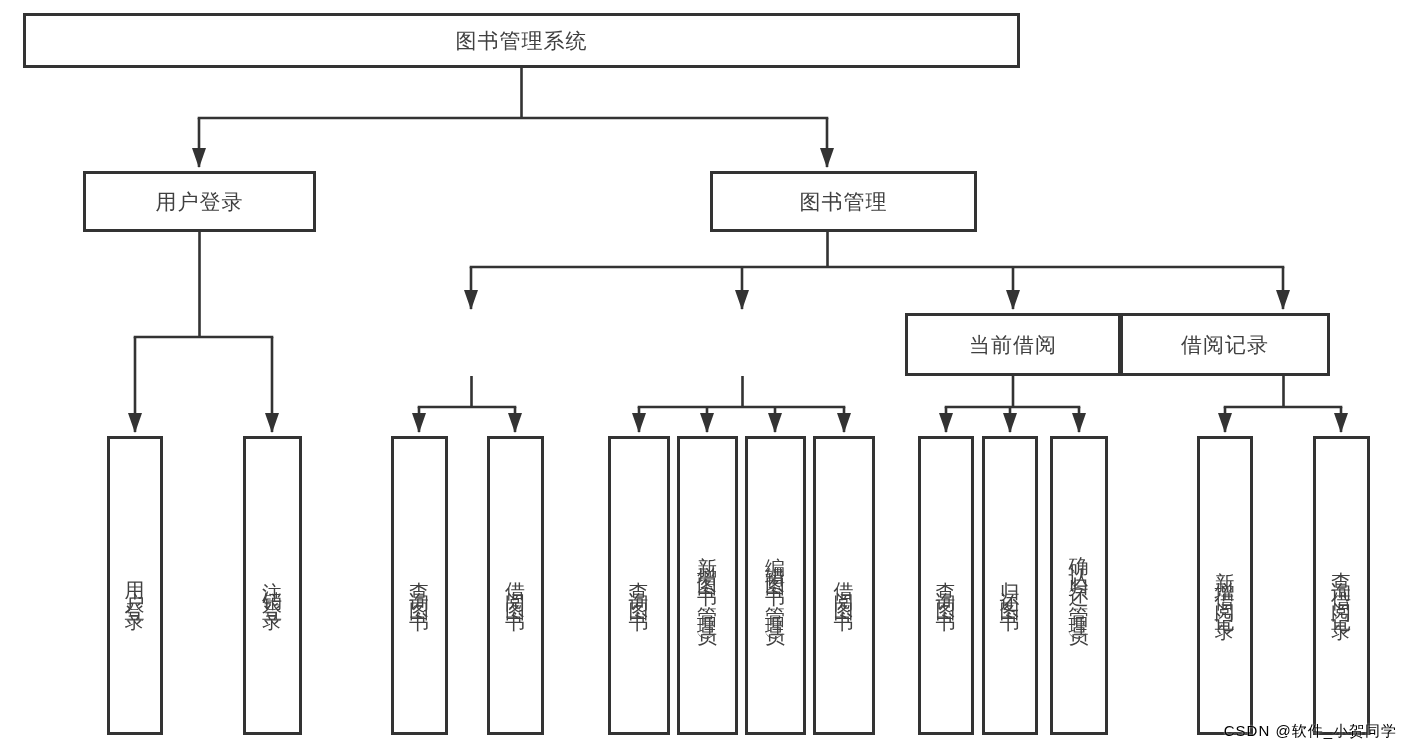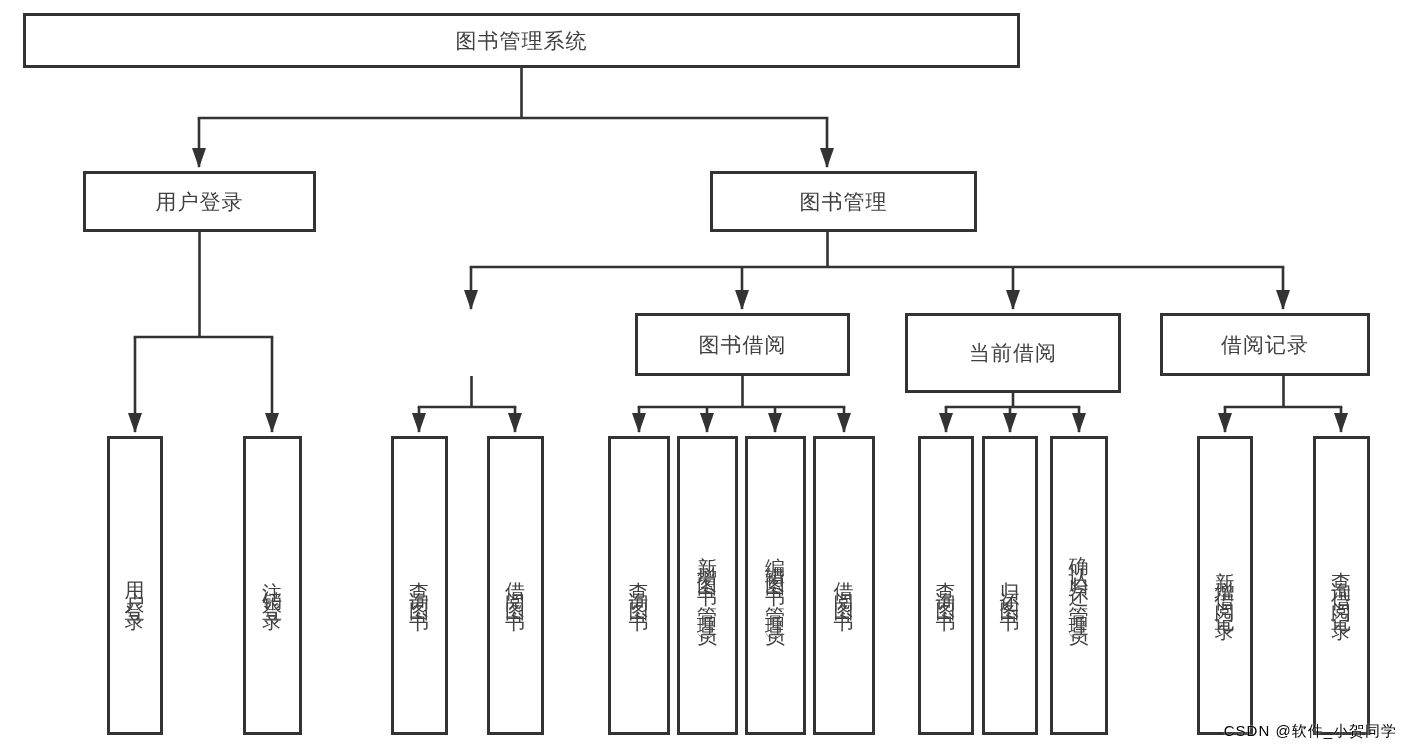--- a/index.html
+++ b/index.html
@@ -108,27 +108,24 @@
     <span class="hlabel">图书管理系统</span>
   </div>
 
   <div class="box" style="left:83px;top:171px;width:233px;height:61px">
     <span class="hlabel">用户登录</span>
   </div>
   <div class="box" style="left:710px;top:171px;width:267px;height:61px">
     <span class="hlabel">图书管理</span>
   </div>
 
-  <div class="box" style="left:635px;top:313px;width:215px;height:63px">
-    <span class="hlabel">图书借阅</span>
-  </div>
-  <div class="box" style="left:905px;top:313px;width:216px;height:80px">
+  <div class="box" style="left:905px;top:313px;width:216px;height:63px">
     <span class="hlabel">当前借阅</span>
   </div>
-  <div class="box" style="left:1160px;top:313px;width:210px;height:63px">
+  <div class="box" style="left:1120px;top:313px;width:210px;height:63px">
     <span class="hlabel">借阅记录</span>
   </div>
 
   <div class="box" style="left:107px;top:436px;width:56px;height:299px">
     <span class="vlabel">用户登录</span>
   </div>
   <div class="box" style="left:243px;top:436px;width:59px;height:299px">
     <span class="vlabel">注销登录</span>
   </div>
 

